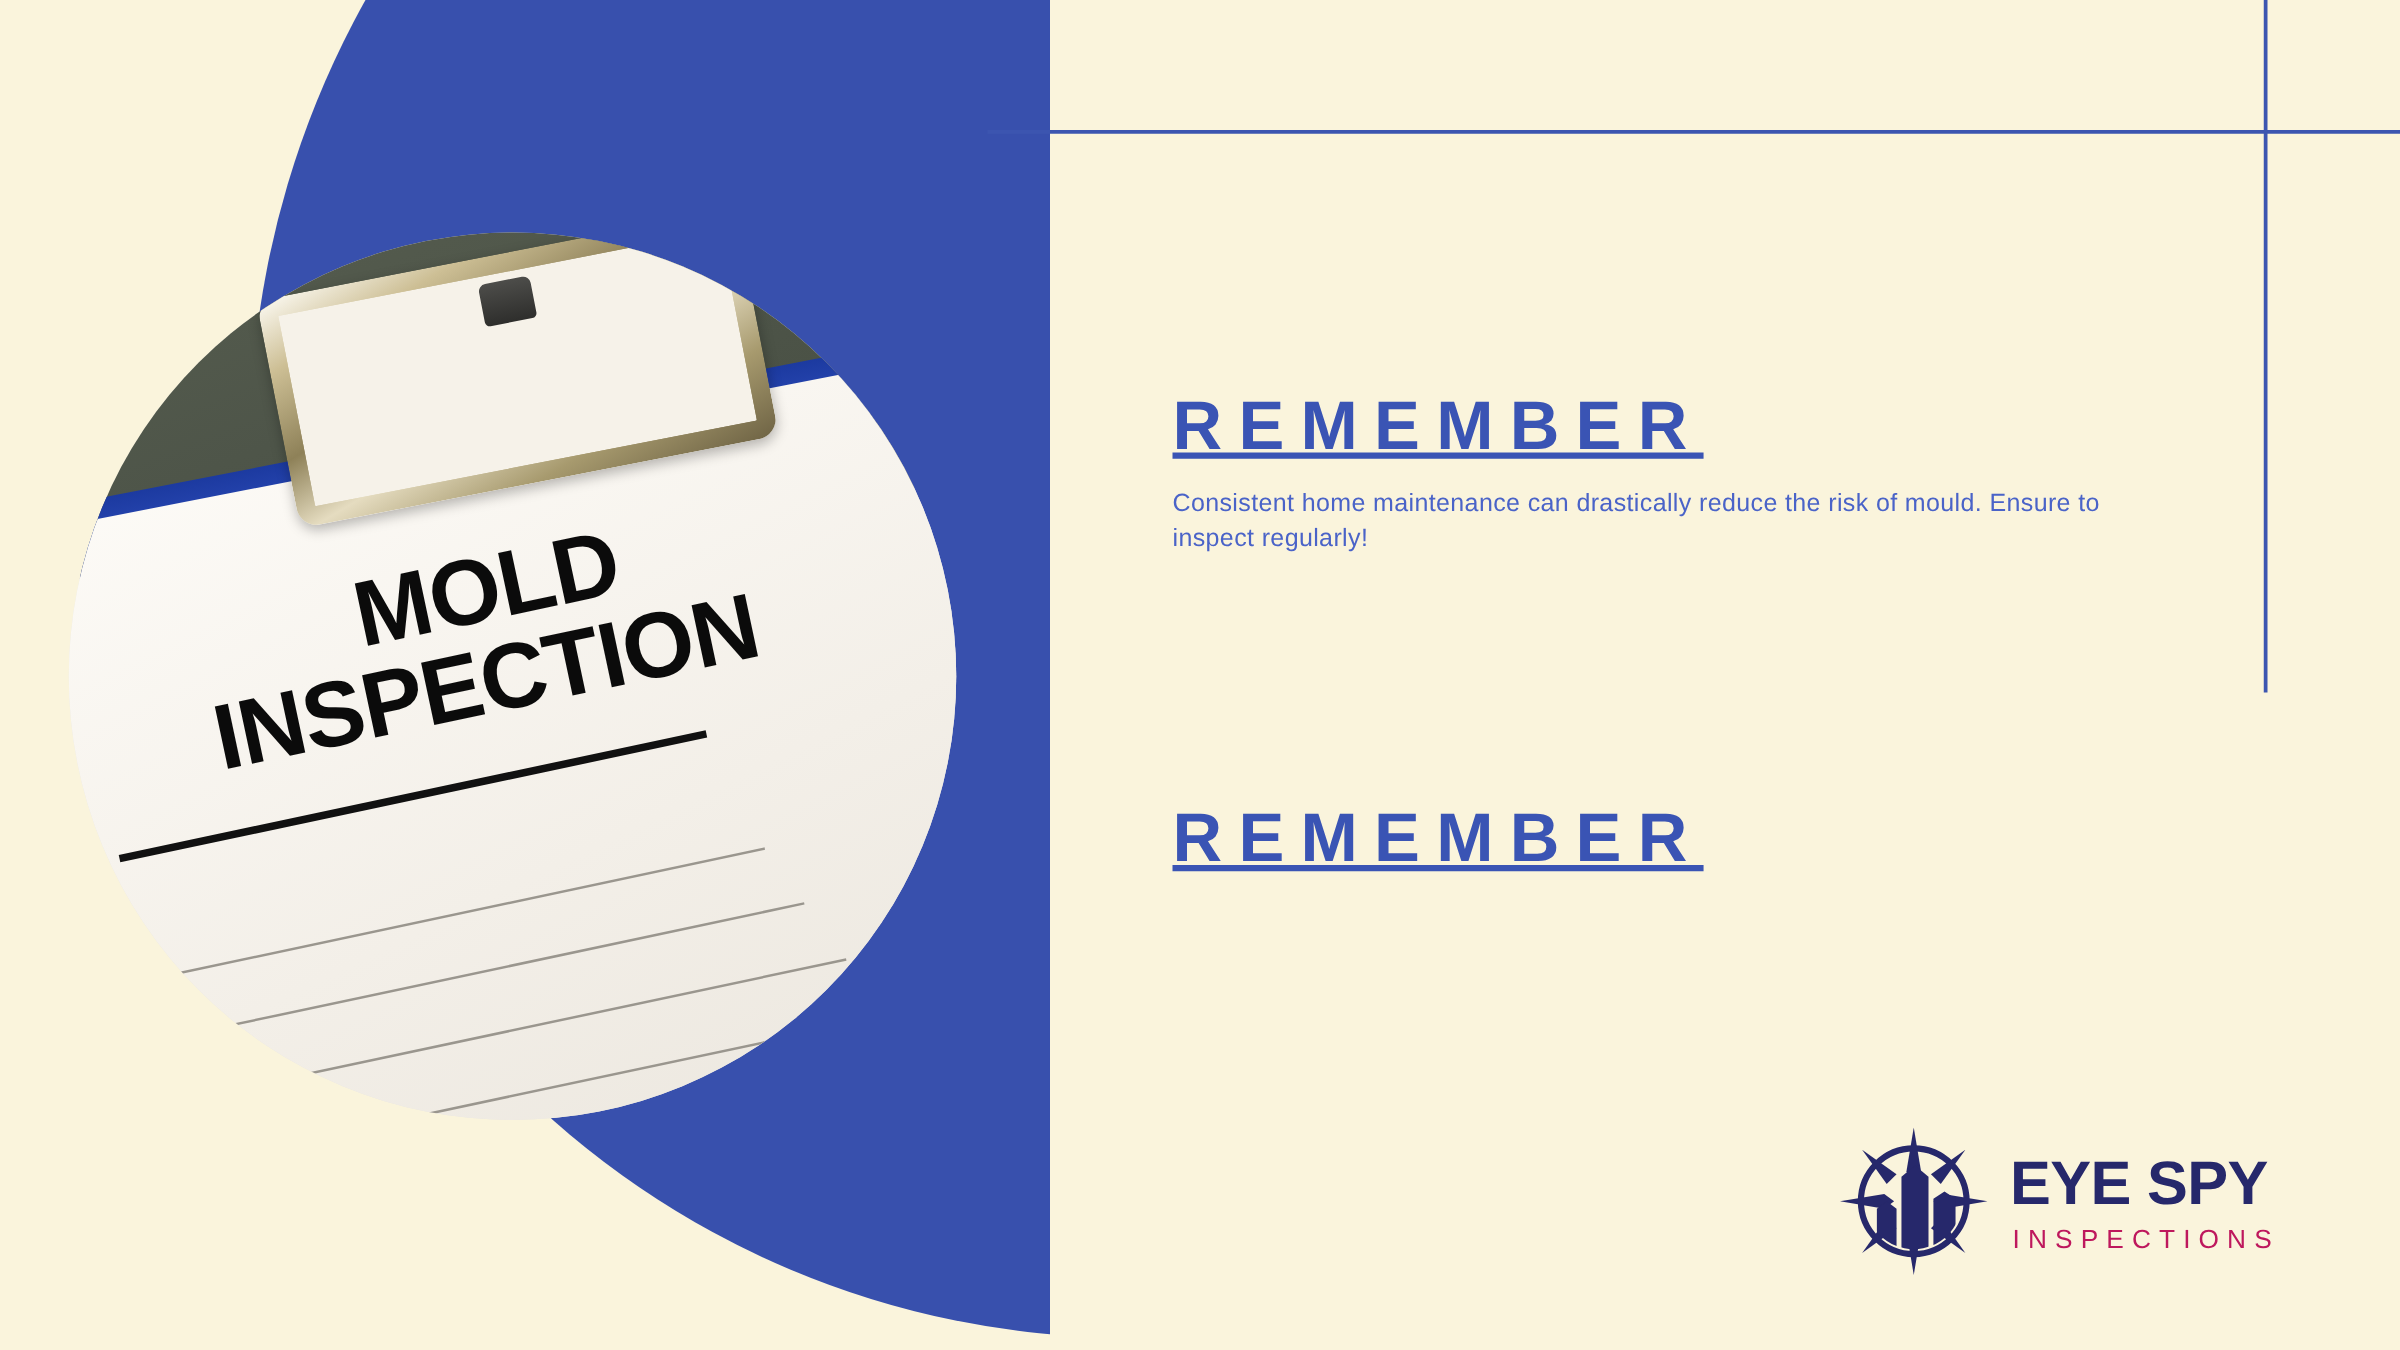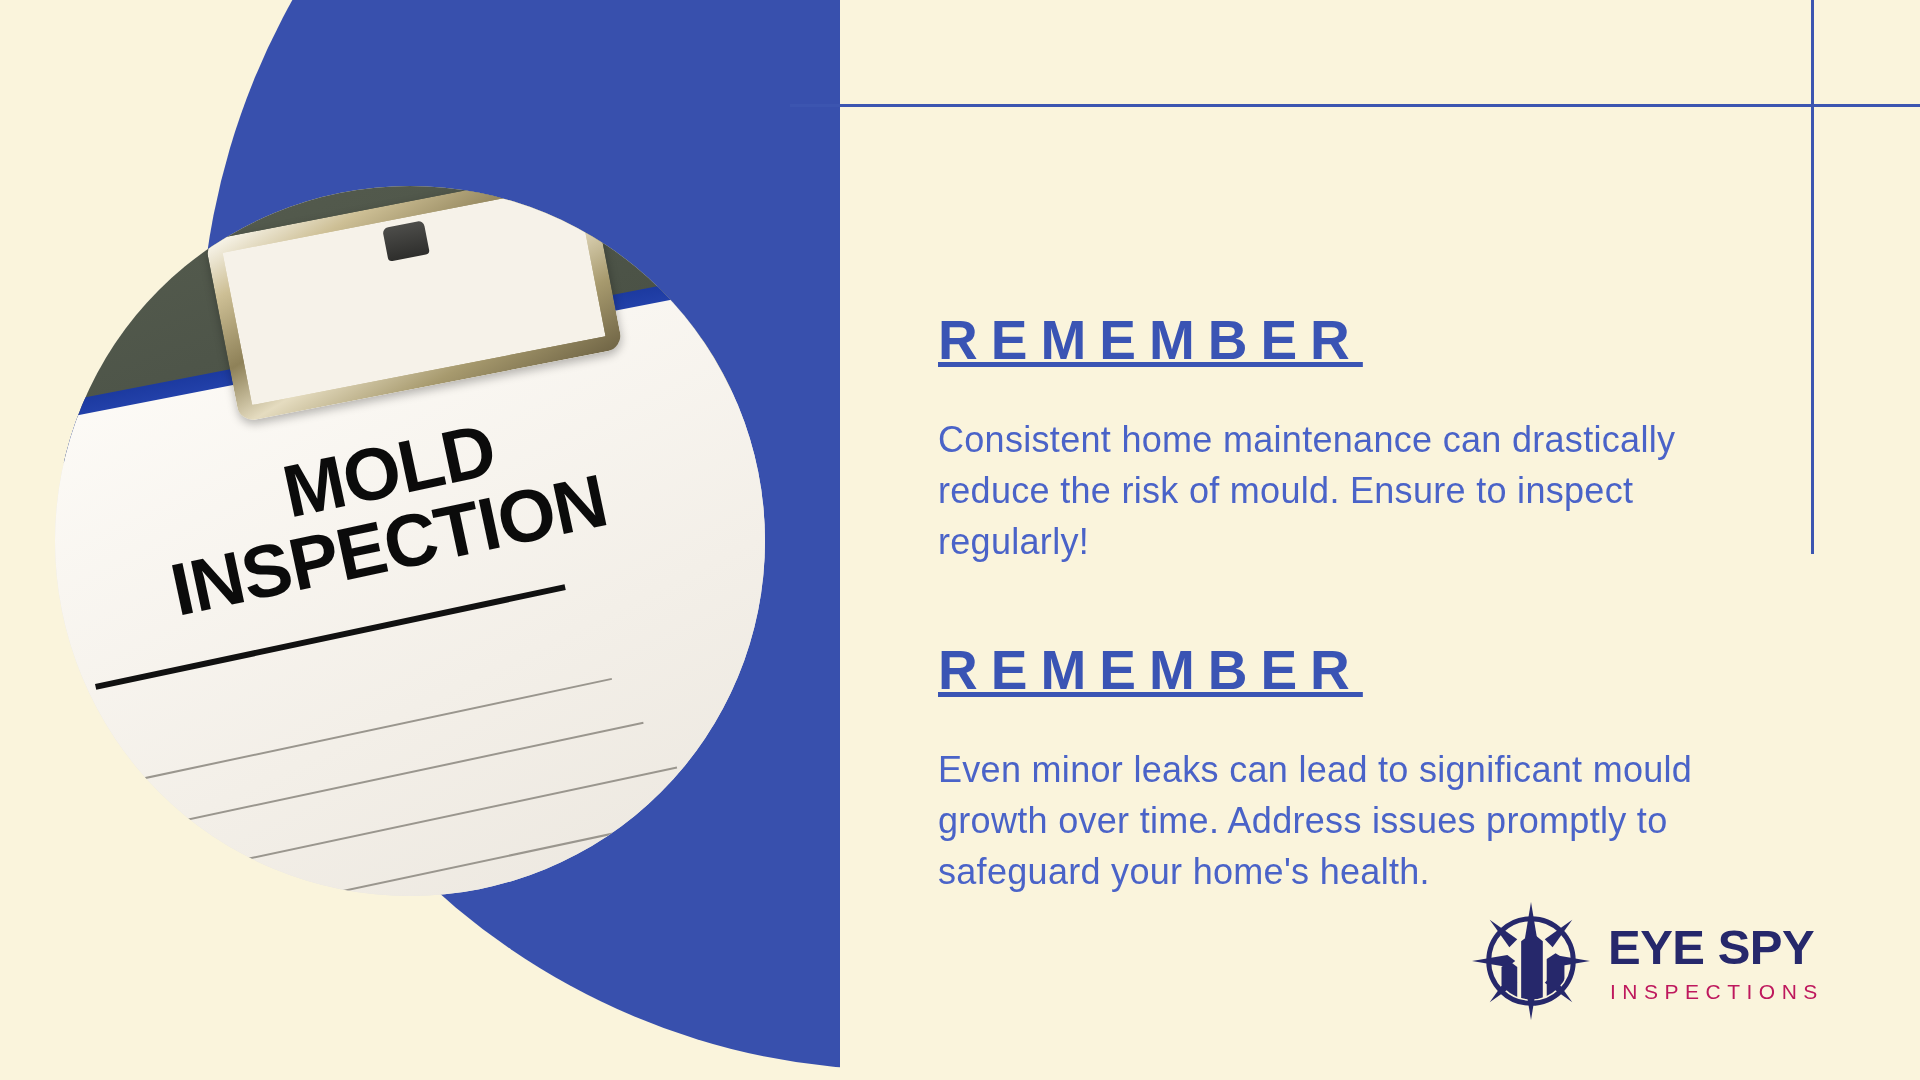--- a/index.html
+++ b/index.html
@@ -129,22 +129,22 @@
   .heading{
     font-size:55px;
     font-weight:700;
     letter-spacing:13px;
     color:#3a54b4;
     line-height:1;
     white-space:nowrap;
     text-decoration:underline;
   }
   .body-text{
-    margin-top:46px;
-    font-size:36px;
+    margin-top:21px;
+    font-size:20px;
     line-height:1.42;
     letter-spacing:.3px;
     color:#4a63c8;
     font-weight:400;
     width:760px;
   }
 
   
   #logo{
     position:absolute; left:1472px; top:898px;
@@ -198,21 +198,20 @@
 
 <div id="content">
 
   <div class="block one">
     <div class="heading">REMEMBER</div>
     <div class="body-text">Consistent home maintenance can drastically reduce the risk of mould. Ensure to inspect regularly!</div>
   </div>
 
   <div class="block two">
     <div class="heading">REMEMBER</div>
-    <div class="body-text">Even minor leaks can lead to significant mould growth over time. Address issues promptly to safeguard your home's health.</div>
   </div>
 
 </div>
 
 <div id="logo">
   <div id="logo-mark">
     <svg viewBox="0 0 120 120" width="118" height="118" aria-hidden="true">
       <g fill="#26286b">
 
         <circle cx="60" cy="60" r="43" fill="none" stroke="#26286b" stroke-width="5"></circle>

